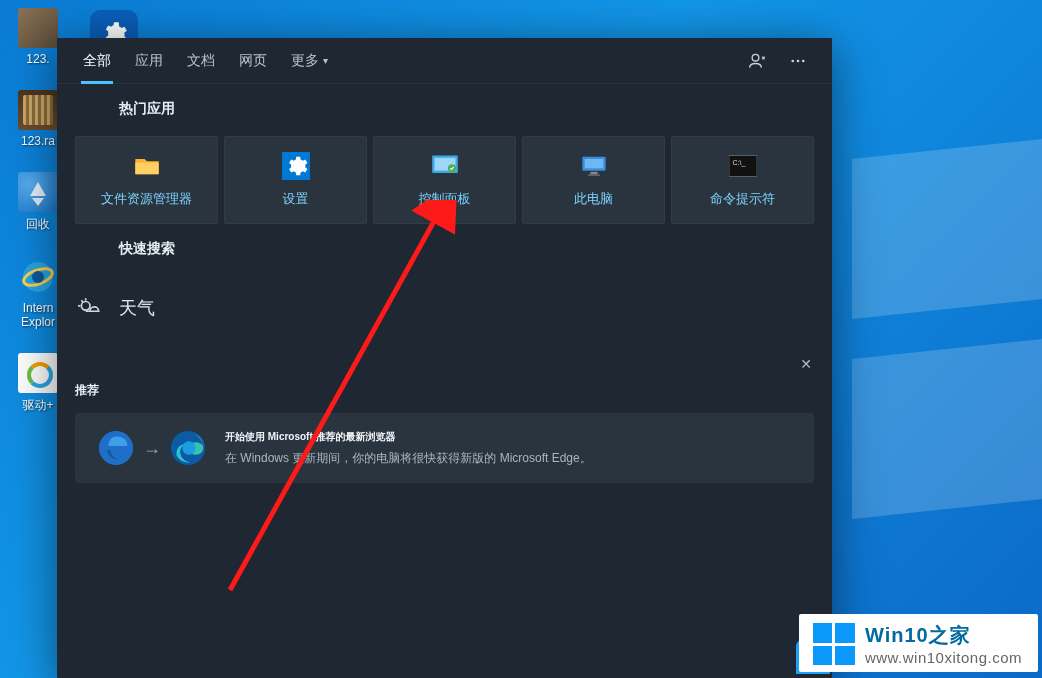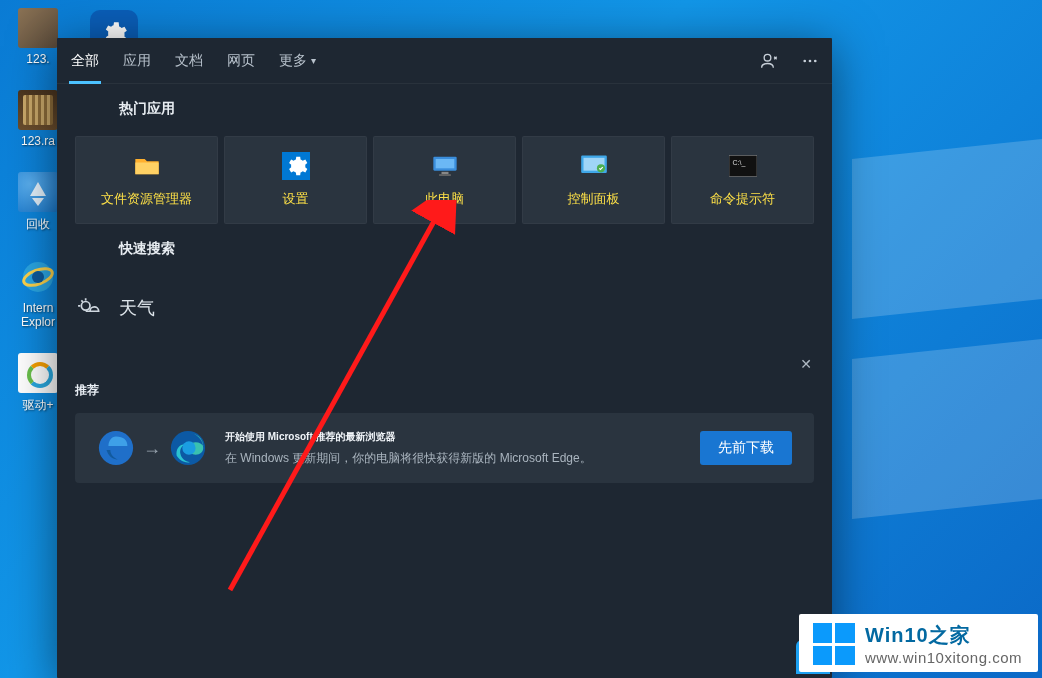--- a/index.html
+++ b/index.html
@@ -34,35 +34,35 @@
 
 .gear-app { position:absolute; left:90px; top:10px; width:48px; height:48px; background:#0a5eb8; border-radius:10px; display:flex; align-items:center; justify-content:center; }
 .gear-app svg { width:28px; height:28px; fill:#fff; }
 
 .search-panel {
   position: absolute; left: 57px; top: 38px; width: 775px; height: 640px;
   background: #1e2732; border-radius: 1px;
   box-shadow: 0 8px 48px rgba(0,0,0,.5);
   color: #e9eef4;
 }
-.tabs { display:flex; align-items:center; height:46px; padding:0 2px; font-size:14px; border-bottom:1px solid rgba(255,255,255,.05); }
+.tabs { display:flex; align-items:center; height:46px; padding:0 14px; font-size:14px; border-bottom:1px solid rgba(255,255,255,.05); }
 .tab { padding:0 12px; height:46px; display:flex; align-items:center; color:#b8c2cc; cursor:pointer; position:relative; }
 .tab.active { color:#fff; }
 .tab.active::after { content:""; position:absolute; left:10px; right:10px; bottom:0; height:3px; background:#4cc2ff; }
 .tab .chev { margin-left:4px; font-size:10px; }
 .tabs-spacer { flex:1; }
 .tab-icon { width:40px; display:flex; align-items:center; justify-content:center; color:#c8d0d9; cursor:pointer; }
 
 .section { padding:16px 18px 6px;margin-left:44px; }
 .section-title { font-size:14px; color:#e8edf2; font-weight:600; margin-bottom:12px; }
 
 .tiles { display:flex; gap:6px; padding:0 18px; }
 .tile { flex:1; height:88px; background:#2a343f; border:1px solid rgba(255,255,255,.04); display:flex; flex-direction:column; align-items:center; justify-content:center; gap:10px; cursor:pointer; border-radius:2px; }
 .tile .ticon { width:28px; height:28px; display:flex; align-items:center; justify-content:center; }
-.tile .tlabel { font-size:13px; color:#fde047; }
+.tile .tlabel { font-size:13px; color:#7dd3fc; }
 
 .quick-list { padding:8px 18px; }
 .q-item { display:flex; align-items:center; gap:14px; height:48px; cursor:pointer; border-bottom:1px solid rgba(255,255,255,.06); }
 .q-item:last-child { border-bottom:none; }
 .q-item .qicon { width:30px; display:flex; justify-content:center; color:#cfd7df; }
 .q-item .qlabel { font-size:18px; color:#dee5eb; }
 
 .rec { padding:18px; position:relative; }
 .rec-title { font-size:12px; font-weight:600; margin-bottom:14px;margin-top:24px; }
 .rec-close { position:absolute; right:20px; top:16px; color:#b0bac4; cursor:pointer; font-size:14px; }
@@ -180,39 +180,39 @@
       <div class="ticon">
         <svg width="28" height="28" viewBox="0 0 24 24">
             <rect width="24" height="24" fill="#0078d4"></rect>
             <path fill="#fff" d="M12 8a4 4 0 100 8 4 4 0 000-8zm8 4c0-.4 0-.8-.1-1.1l1.8-1.4-1.7-3-2.2.9c-.6-.4-1.2-.8-1.9-1l-.3-2.4h-3.4l-.3 2.4c-.7.2-1.3.6-1.9 1l-2.2-.9-1.7 3 1.8 1.4c-.1.3-.1.7-.1 1.1s0 .8.1 1.1l-1.8 1.4 1.7 3 2.2-.9c.6.4 1.2.8 1.9 1l.3 2.4h3.4l.3-2.4c.7-.2 1.3-.6 1.9-1l2.2.9 1.7-3-1.8-1.4c.1-.3.1-.7.1-1.1z"></path>
           </svg>
       </div>
       <div class="tlabel">设置</div>
     </div>
     <div class="tile">
       <div class="ticon">
+        <svg width="30" height="26" viewBox="0 0 48 40">
+            <rect x="2" y="2" width="44" height="30" rx="2" fill="#3fa7e8"></rect>
+            <rect x="6" y="6" width="36" height="22" fill="#9fd5f7"></rect>
+            <circle cx="36" cy="24" r="7" fill="#4caf50"></circle>
+            <path d="M33 24l2 2 4-4" stroke="#fff" stroke-width="2" fill="none"></path>
+          </svg>
+      </div>
+      <div class="tlabel">控制面板</div>
+    </div>
+    <div class="tile">
+      <div class="ticon">
         <svg width="32" height="28" viewBox="0 0 48 40">
             <rect x="4" y="4" width="40" height="24" rx="2" fill="#3a8ddb"></rect>
             <rect x="8" y="8" width="32" height="16" fill="#6bb8f5"></rect>
             <rect x="18" y="30" width="12" height="4" fill="#888"></rect>
             <rect x="14" y="34" width="20" height="3" fill="#666"></rect>
           </svg>
       </div>
       <div class="tlabel">此电脑</div>
-    </div>
-    <div class="tile">
-      <div class="ticon">
-        <svg width="30" height="26" viewBox="0 0 48 40">
-            <rect x="2" y="2" width="44" height="30" rx="2" fill="#3fa7e8"></rect>
-            <rect x="6" y="6" width="36" height="22" fill="#9fd5f7"></rect>
-            <circle cx="36" cy="24" r="7" fill="#4caf50"></circle>
-            <path d="M33 24l2 2 4-4" stroke="#fff" stroke-width="2" fill="none"></path>
-          </svg>
-      </div>
-      <div class="tlabel">控制面板</div>
     </div>
     <div class="tile">
       <div class="ticon">
         <svg width="30" height="24" viewBox="0 0 48 36">
             <rect width="48" height="36" fill="#111" stroke="#888"></rect>
             <text x="6" y="16" fill="#ddd" font-size="12" font-family="monospace">C:\_</text>
           </svg>
       </div>
       <div class="tlabel">命令提示符</div>
     </div>
@@ -248,21 +248,20 @@
           <circle cx="20" cy="20" r="18" fill="#0c59a4"></circle>
           <path d="M20 4a16 16 0 0116 16c0 4-3 7-8 7-4 0-7-3-7-7 0-3 2-6 7-6 4 0 7 2 8 4 0-8-7-14-16-14z" fill="#39c1b0"></path>
           <path d="M8 28c3 5 8 8 14 7-5-1-9-4-10-9-1-4 1-8 5-10-6 0-10 5-9 12z" fill="#2bc3d2"></path>
           <circle cx="21" cy="20" r="7" fill="#1b9de2"></circle>
         </svg>
       </div>
       <div class="rec-text">
         <div class="rec-heading">开始使用 Microsoft 推荐的最新浏览器</div>
         <div class="rec-sub">在 Windows 更新期间，你的电脑将很快获得新版的 Microsoft Edge。</div>
       </div>
-      <button class="rec-btn">先前下载</button>
     </div>
   </div>
 </div>
 
 <svg class="red-arrow" style="left:210px; top:200px;" width="260" height="400">
   <defs>
       <marker id="ah" markerWidth="12" markerHeight="12" refX="2" refY="5" orient="auto">
         <path d="M0,0 L10,5 L0,10 Z" fill="#ff1a1a"></path>
       </marker>
     </defs>

